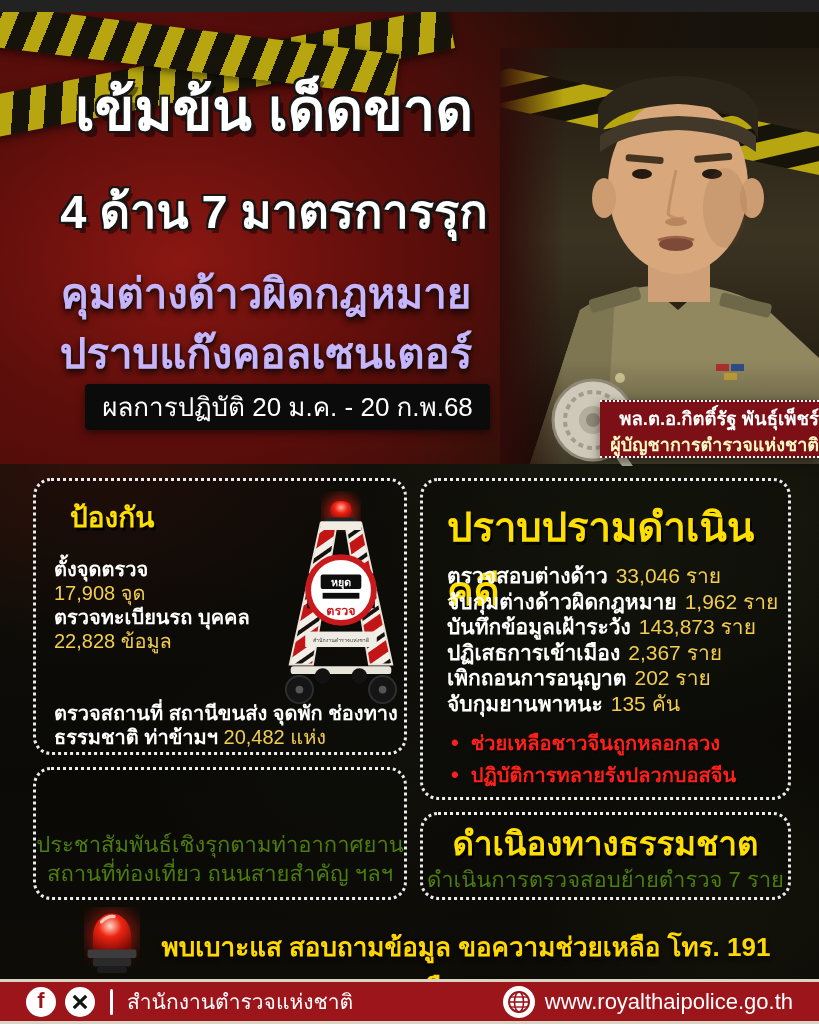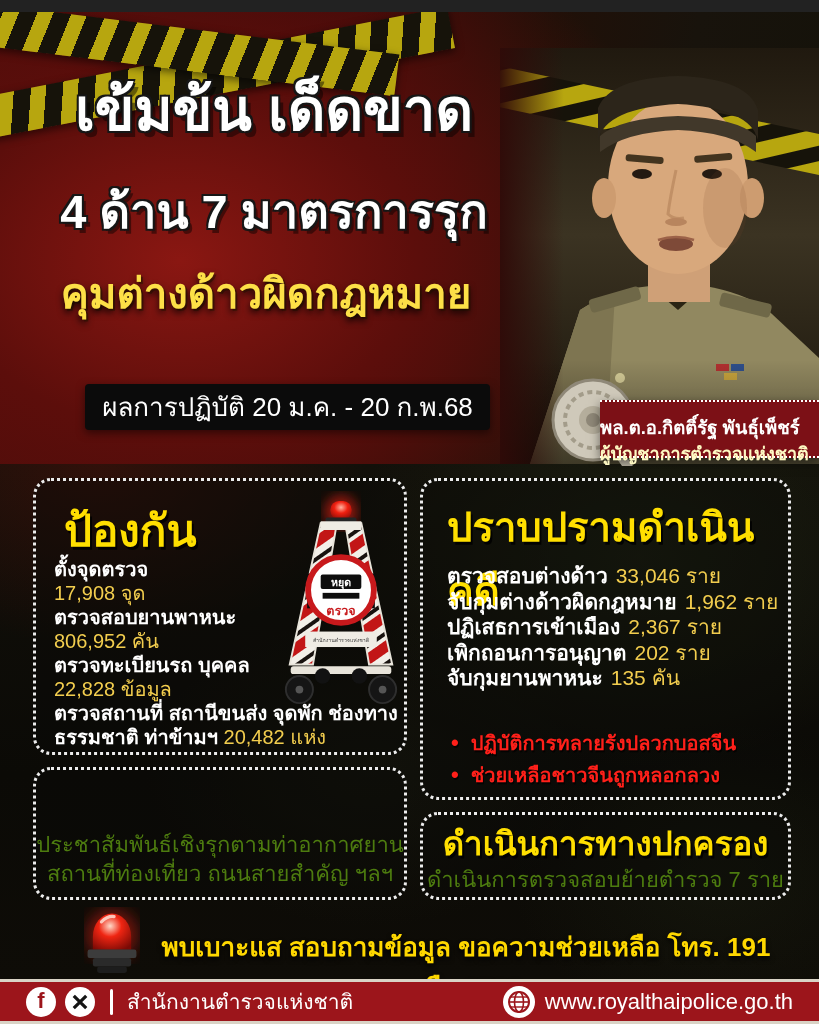--- a/index.html
+++ b/index.html
@@ -22,51 +22,51 @@
   .photo-area::after{content:"";position:absolute;inset:0;
     background:linear-gradient(90deg,rgba(48,10,8,.95) 0%,rgba(48,10,8,0) 20%),
                linear-gradient(0deg,rgba(10,8,4,.55) 0%,rgba(10,8,4,0) 25%);}
 
   .main-title{left:28px;top:66px;width:492px;text-align:center;z-index:4;
     font-size:58px;font-weight:700;color:#fff;line-height:1.1;
     text-shadow:-2px -2px 0 #161616,2px -2px 0 #161616,-2px 2px 0 #161616,2px 2px 0 #161616,5px 6px 0 rgba(0,0,0,.45);}
   .sub-title{left:28px;top:162px;width:492px;text-align:center;z-index:4;
     font-size:47px;font-weight:700;color:#fff;
     text-shadow:-2px -2px 0 #161616,2px -2px 0 #161616,-2px 2px 0 #161616,2px 2px 0 #161616,4px 5px 0 rgba(0,0,0,.45);}
-  .hl{left:12px;width:508px;text-align:center;z-index:4;font-size:42px;font-weight:700;color:#fde047;
+  .hl{left:12px;width:508px;text-align:center;z-index:4;font-size:42px;font-weight:700;color:#c4b5fd;
     text-shadow:0 4px 7px rgba(0,0,0,.85),2px 2px 0 rgba(45,25,0,.55);}
   .hl1{top:248px;}
   .hl2{top:308px;}
   .period-bar{left:85px;top:372px;width:405px;height:46px;background:#0b0b0b;border-radius:4px;z-index:4;
     color:#fff;font-size:26px;text-align:center;line-height:46px;box-shadow:0 3px 8px rgba(0,0,0,.5);}
 
   .medal{left:551px;top:366px;width:88px;height:88px;z-index:4;}
   .name-plate{left:600px;top:388px;width:219px;height:58px;background:#7c1016;z-index:5;
-    border-top:2px dotted #fff;border-bottom:2px dotted #fff;text-align:left;padding-top:14px;
+    border-top:2px dotted #fff;border-bottom:2px dotted #fff;text-align:right;padding-top:5px;
     box-shadow:0 4px 10px rgba(0,0,0,.5);}
   .officer-name{font-size:18.5px;font-weight:700;color:#fff;line-height:1.25;}
   .officer-title{font-size:18px;color:#fef9c3;font-weight:bold;}
 
   
   .body-section{left:0;top:452px;width:819px;height:515px;
     background:
       radial-gradient(420px 300px at 78% 18%, rgba(52,70,34,.28), transparent 70%),
       radial-gradient(380px 260px at 12% 0%, rgba(120,18,10,.30), transparent 70%),
       radial-gradient(320px 220px at 45% 60%, rgba(40,44,28,.22), transparent 70%),
       radial-gradient(300px 220px at 88% 80%, rgba(46,58,30,.20), transparent 70%),
       linear-gradient(180deg,#12100a,#0b0a06 60%,#0e0c07);}
 
   .panel{border:3px dotted #ececec;border-radius:18px;background:rgba(10,10,6,.42);z-index:4;}
   .panel-prevention{left:33px;top:466px;width:374px;height:277px;}
   .panel-suppression{left:420px;top:466px;width:371px;height:322px;}
   .panel-pr{left:33px;top:755px;width:374px;height:133px;}
   .panel-admin{left:420px;top:800px;width:371px;height:88px;}
 
   .panel-title{font-weight:700;color:#ffdf00;text-shadow:2px 3px 0 rgba(0,0,0,.85);}
-  .prev-title{left:28px;top:14px;font-size:44px;}
+  .prev-title{left:34px;top:14px;font-size:28px;}
   .supp-title{left:24px;top:14px;font-size:40px;}
   .pr-title{left:0;top:8px;width:100%;text-align:center;font-size:36px;}
   .admin-title{left:0;top:2px;width:100%;text-align:center;font-size:33px;}
 
   .prev-stats{left:18px;top:76px;width:250px;line-height:24px;font-size:20px;}
   .stat-label{font-weight:700;color:#fff;}
   .stat-value{color:#f2cd4e;}
   .prev-stat-wide{left:18px;top:220px;width:350px;font-size:20px;line-height:24px;}
   .checkpoint-sign{right:4px;top:10px;width:118px;height:225px;}
 
@@ -151,20 +151,21 @@
       <ellipse cx="176" cy="174" rx="11" ry="4" fill="#b8855e"></ellipse>
       <ellipse cx="176" cy="196" rx="17" ry="7" fill="#7e4a38"></ellipse>
       <path d="M158,192 Q176,186 194,192" fill="none" stroke="#9c6248" stroke-width="2.5"></path>
       <ellipse cx="225" cy="160" rx="22" ry="40" fill="rgba(120,70,40,.14)"></ellipse>
     </svg>
   </div>
 
   <div class="abs main-title">เข้มข้น เด็ดขาด</div>
   <div class="abs sub-title">4 ด้าน 7 มาตรการรุก</div>
   <div class="abs hl hl1">คุมต่างด้าวผิดกฎหมาย</div>
+  <div class="abs hl hl2">ปราบแก๊งคอลเซนเตอร์</div>
   <div class="abs period-bar">ผลการปฏิบัติ 20 ม.ค. - 20 ก.พ.68</div>
 
   <div class="abs medal">
     <svg width="88" height="88" viewBox="0 0 88 88">
       <rect x="50" y="58" width="9" height="46" rx="4" transform="rotate(-35 50 58)" fill="#b9b3a2"></rect>
       <circle cx="42" cy="42" r="40" fill="#cfc9ba"></circle>
       <circle cx="42" cy="42" r="40" fill="none" stroke="#8f8878" stroke-width="3"></circle>
       <circle cx="42" cy="42" r="28" fill="none" stroke="#a39c8a" stroke-width="4" stroke-dasharray="5 4"></circle>
       <circle cx="42" cy="42" r="14" fill="#b5ae9c"></circle>
       <circle cx="42" cy="42" r="7" fill="#8f8878"></circle>
@@ -177,24 +178,20 @@
   </div>
 
   <div class="abs body-section"></div>
 
   <div class="abs panel panel-prevention">
     <div class="abs panel-title prev-title">ป้องกัน</div>
     <div class="abs prev-stats">
       <div>
           <div class="stat-label">ตั้งจุดตรวจ</div>
           <div class="stat-value">17,908 จุด</div>
-        </div>
-      <div>
-          <div class="stat-label">ตรวจสอบยานพาหนะ</div>
-          <div class="stat-value">806,952 คัน</div>
         </div>
       <div>
           <div class="stat-label">ตรวจทะเบียนรถ บุคคล</div>
           <div class="stat-value">22,828 ข้อมูล</div>
         </div>
     </div>
     <div class="abs prev-stat-wide">
       <span class="stat-label">ตรวจสถานที่ สถานีขนส่ง จุดพัก ช่องทางธรรมชาติ ท่าข้ามฯ</span>
       <span class="stat-value">20,482 แห่ง</span>
     </div>
@@ -237,39 +234,40 @@
       <circle cx="104" cy="198" r="14" fill="#151515" stroke="#2e2e2e" stroke-width="2"></circle>
       <circle cx="104" cy="198" r="4" fill="#555"></circle>
     </svg>
   </div>
 
   <div class="abs panel panel-suppression">
     <div class="abs panel-title supp-title">ปราบปรามดำเนินคดี</div>
     <div class="abs supp-stats">
       <div><span class="stat-label">ตรวจสอบต่างด้าว</span><span class="stat-value">33,046 ราย</span></div>
       <div><span class="stat-label">จับกุมต่างด้าวผิดกฎหมาย</span><span class="stat-value">1,962 ราย</span></div>
+      <div><span class="stat-label">บันทึกข้อมูลเฝ้าระวัง</span><span class="stat-value">143,873 ราย</span></div>
       <div><span class="stat-label">ปฏิเสธการเข้าเมือง</span><span class="stat-value">2,367 ราย</span></div>
       <div><span class="stat-label">เพิกถอนการอนุญาต</span><span class="stat-value">202 ราย</span></div>
       <div><span class="stat-label">จับกุมยานพาหนะ</span><span class="stat-value">135 คัน</span></div>
     </div>
     <div class="abs bullet-list">
+      <div class="bullet-item">ช่วยเหลือชาวจีนถูกหลอกลวง</div>
       <div class="bullet-item">ปฏิบัติการทลายรังปลวกบอสจีน</div>
-      <div class="bullet-item">ช่วยเหลือชาวจีนถูกหลอกลวง</div>
     </div>
   </div>
 
   <div class="abs panel panel-pr">
     <div class="abs pr-body">
       <div>ประชาสัมพันธ์เชิงรุกตามท่าอากาศยาน</div>
       <div>สถานที่ท่องเที่ยว ถนนสายสำคัญ ฯลฯ</div>
     </div>
   </div>
 
   <div class="abs panel panel-admin">
-    <div class="abs panel-title admin-title">ดำเนินการทางปกครอง</div>
+    <div class="abs panel-title admin-title">ดำเนิองทางธรรมชาต</div>
     <div class="abs admin-body">ดำเนินการตรวจสอบย้ายตำรวจ 7 ราย</div>
   </div>
 
   <svg class="abs siren" viewBox="0 0 52 64">
     <defs>
       <radialGradient id="sirenG" cx="45%" cy="35%" r="75%">
         <stop offset="0%" stop-color="#ffd9c8"></stop>
           <stop offset="40%" stop-color="#ef2512"></stop>
           <stop offset="100%" stop-color="#7a0a05"></stop>
       </radialGradient>

